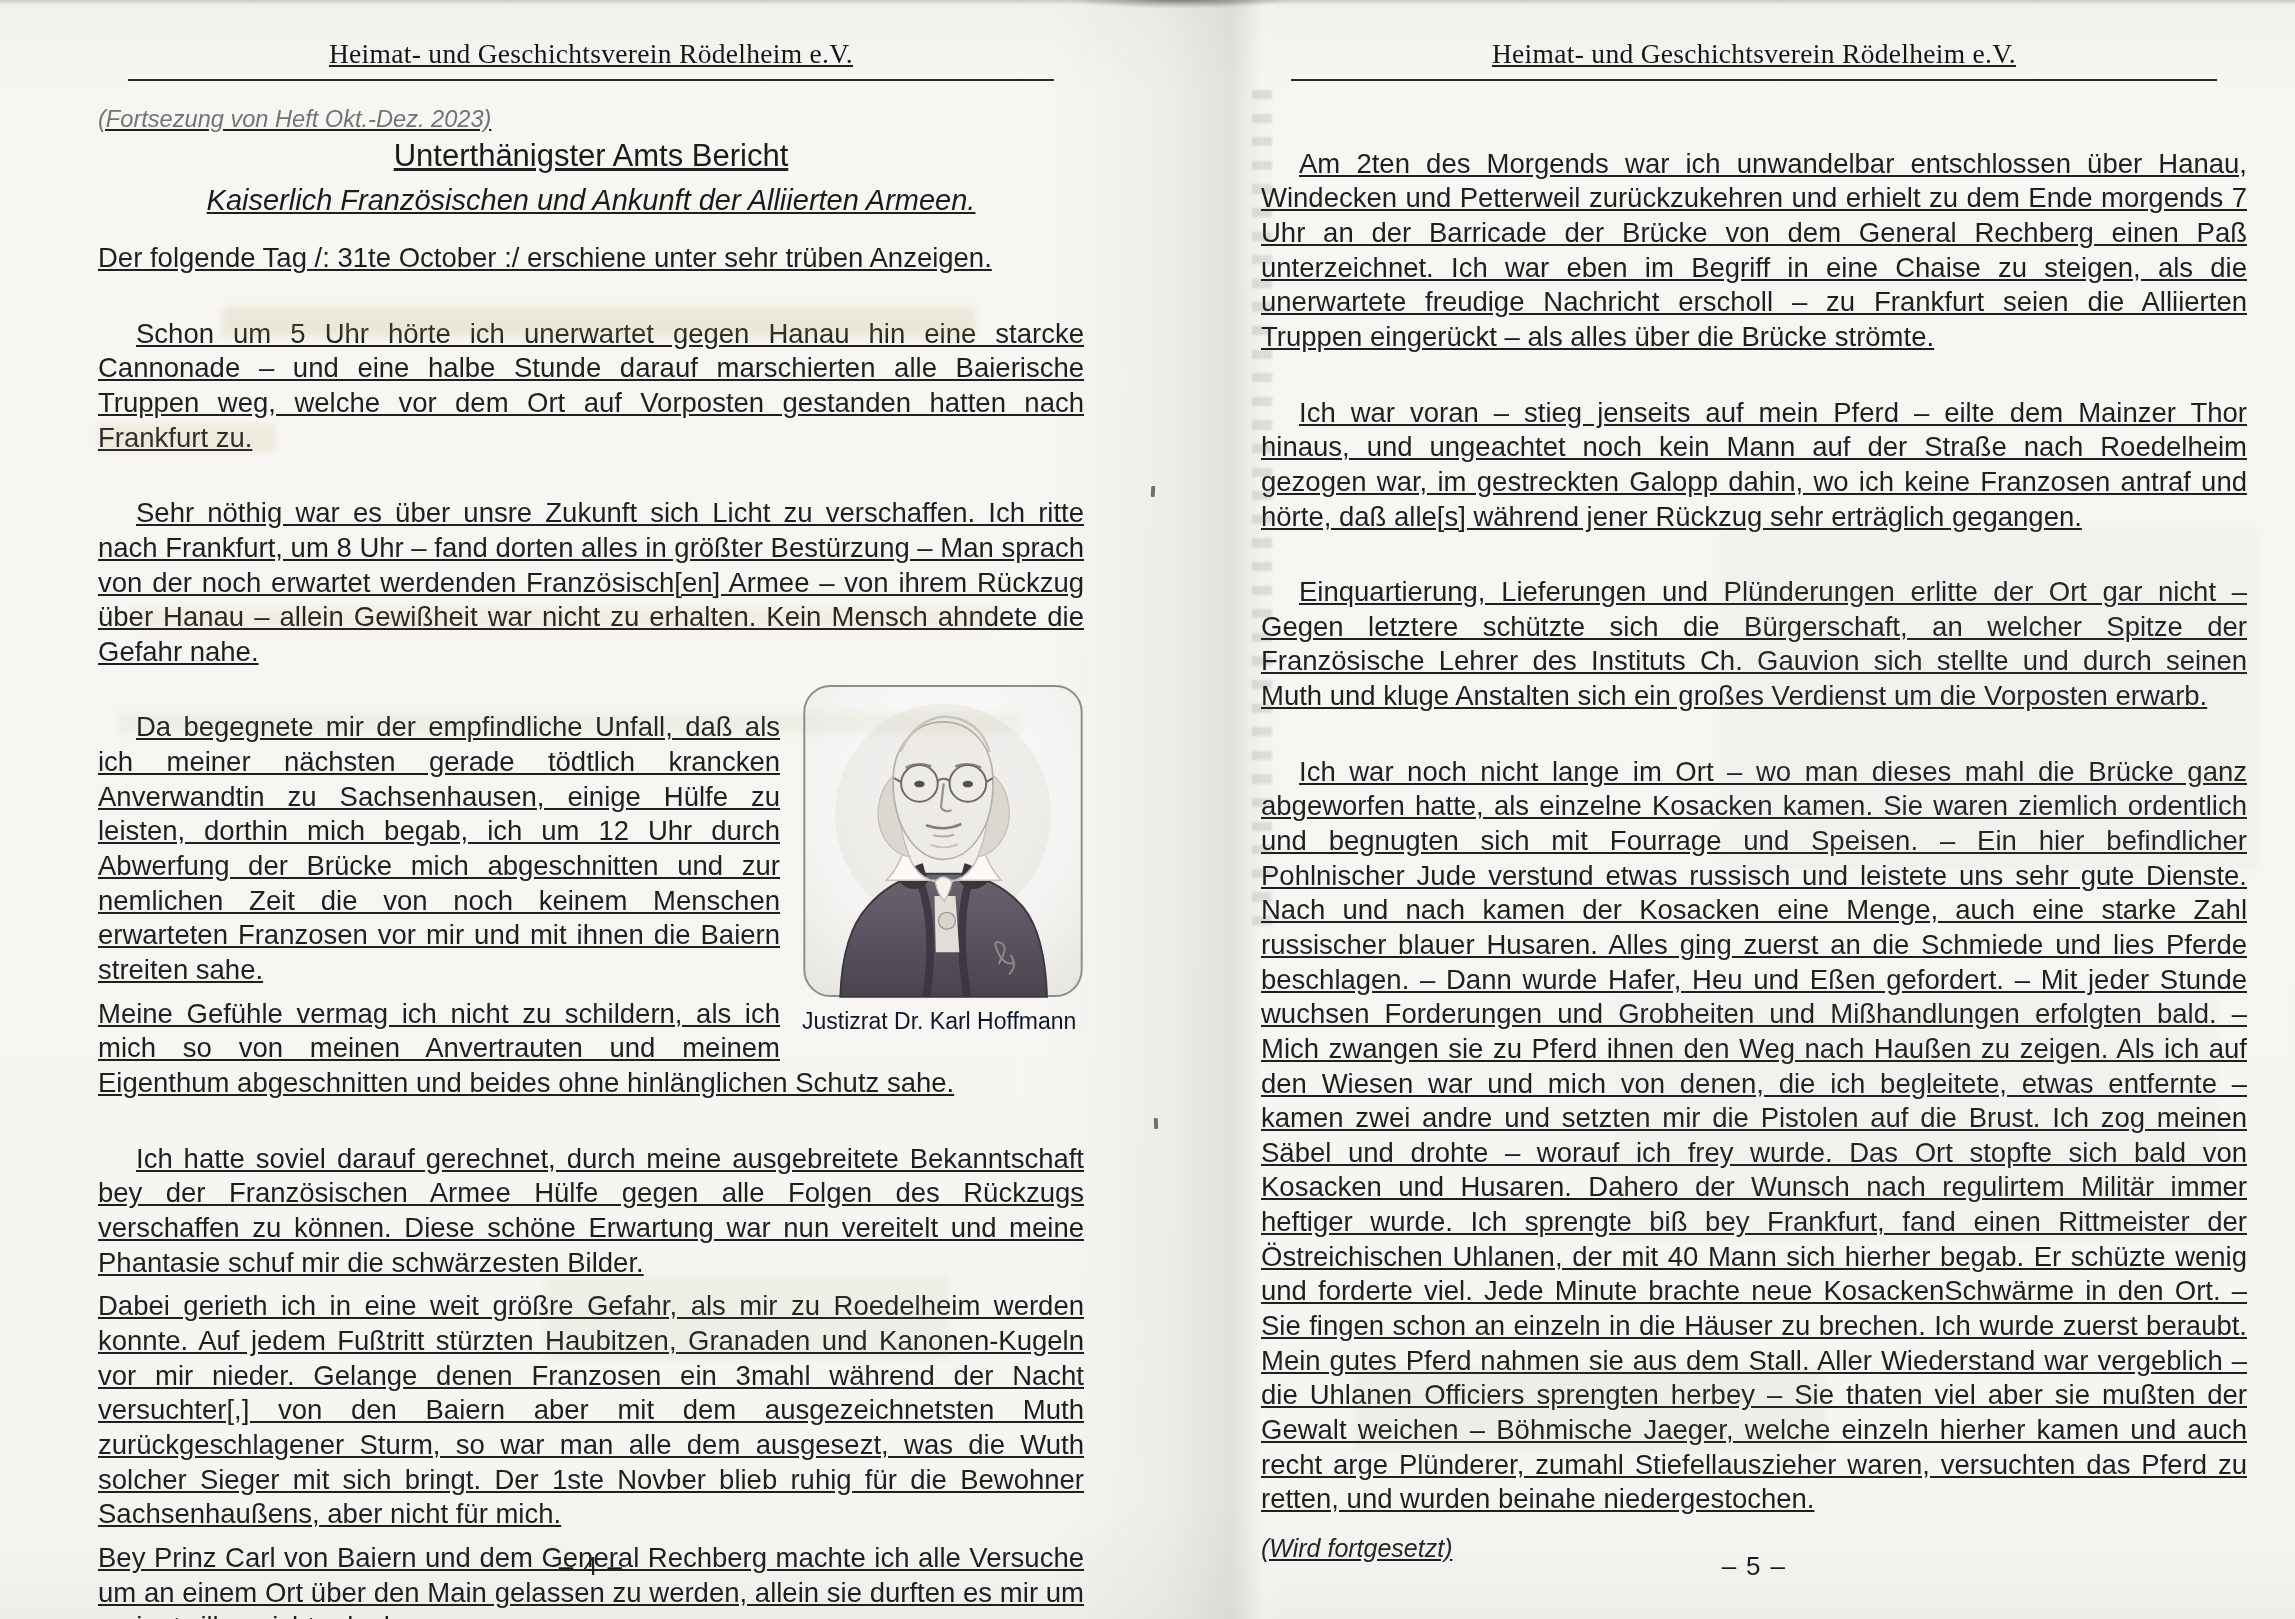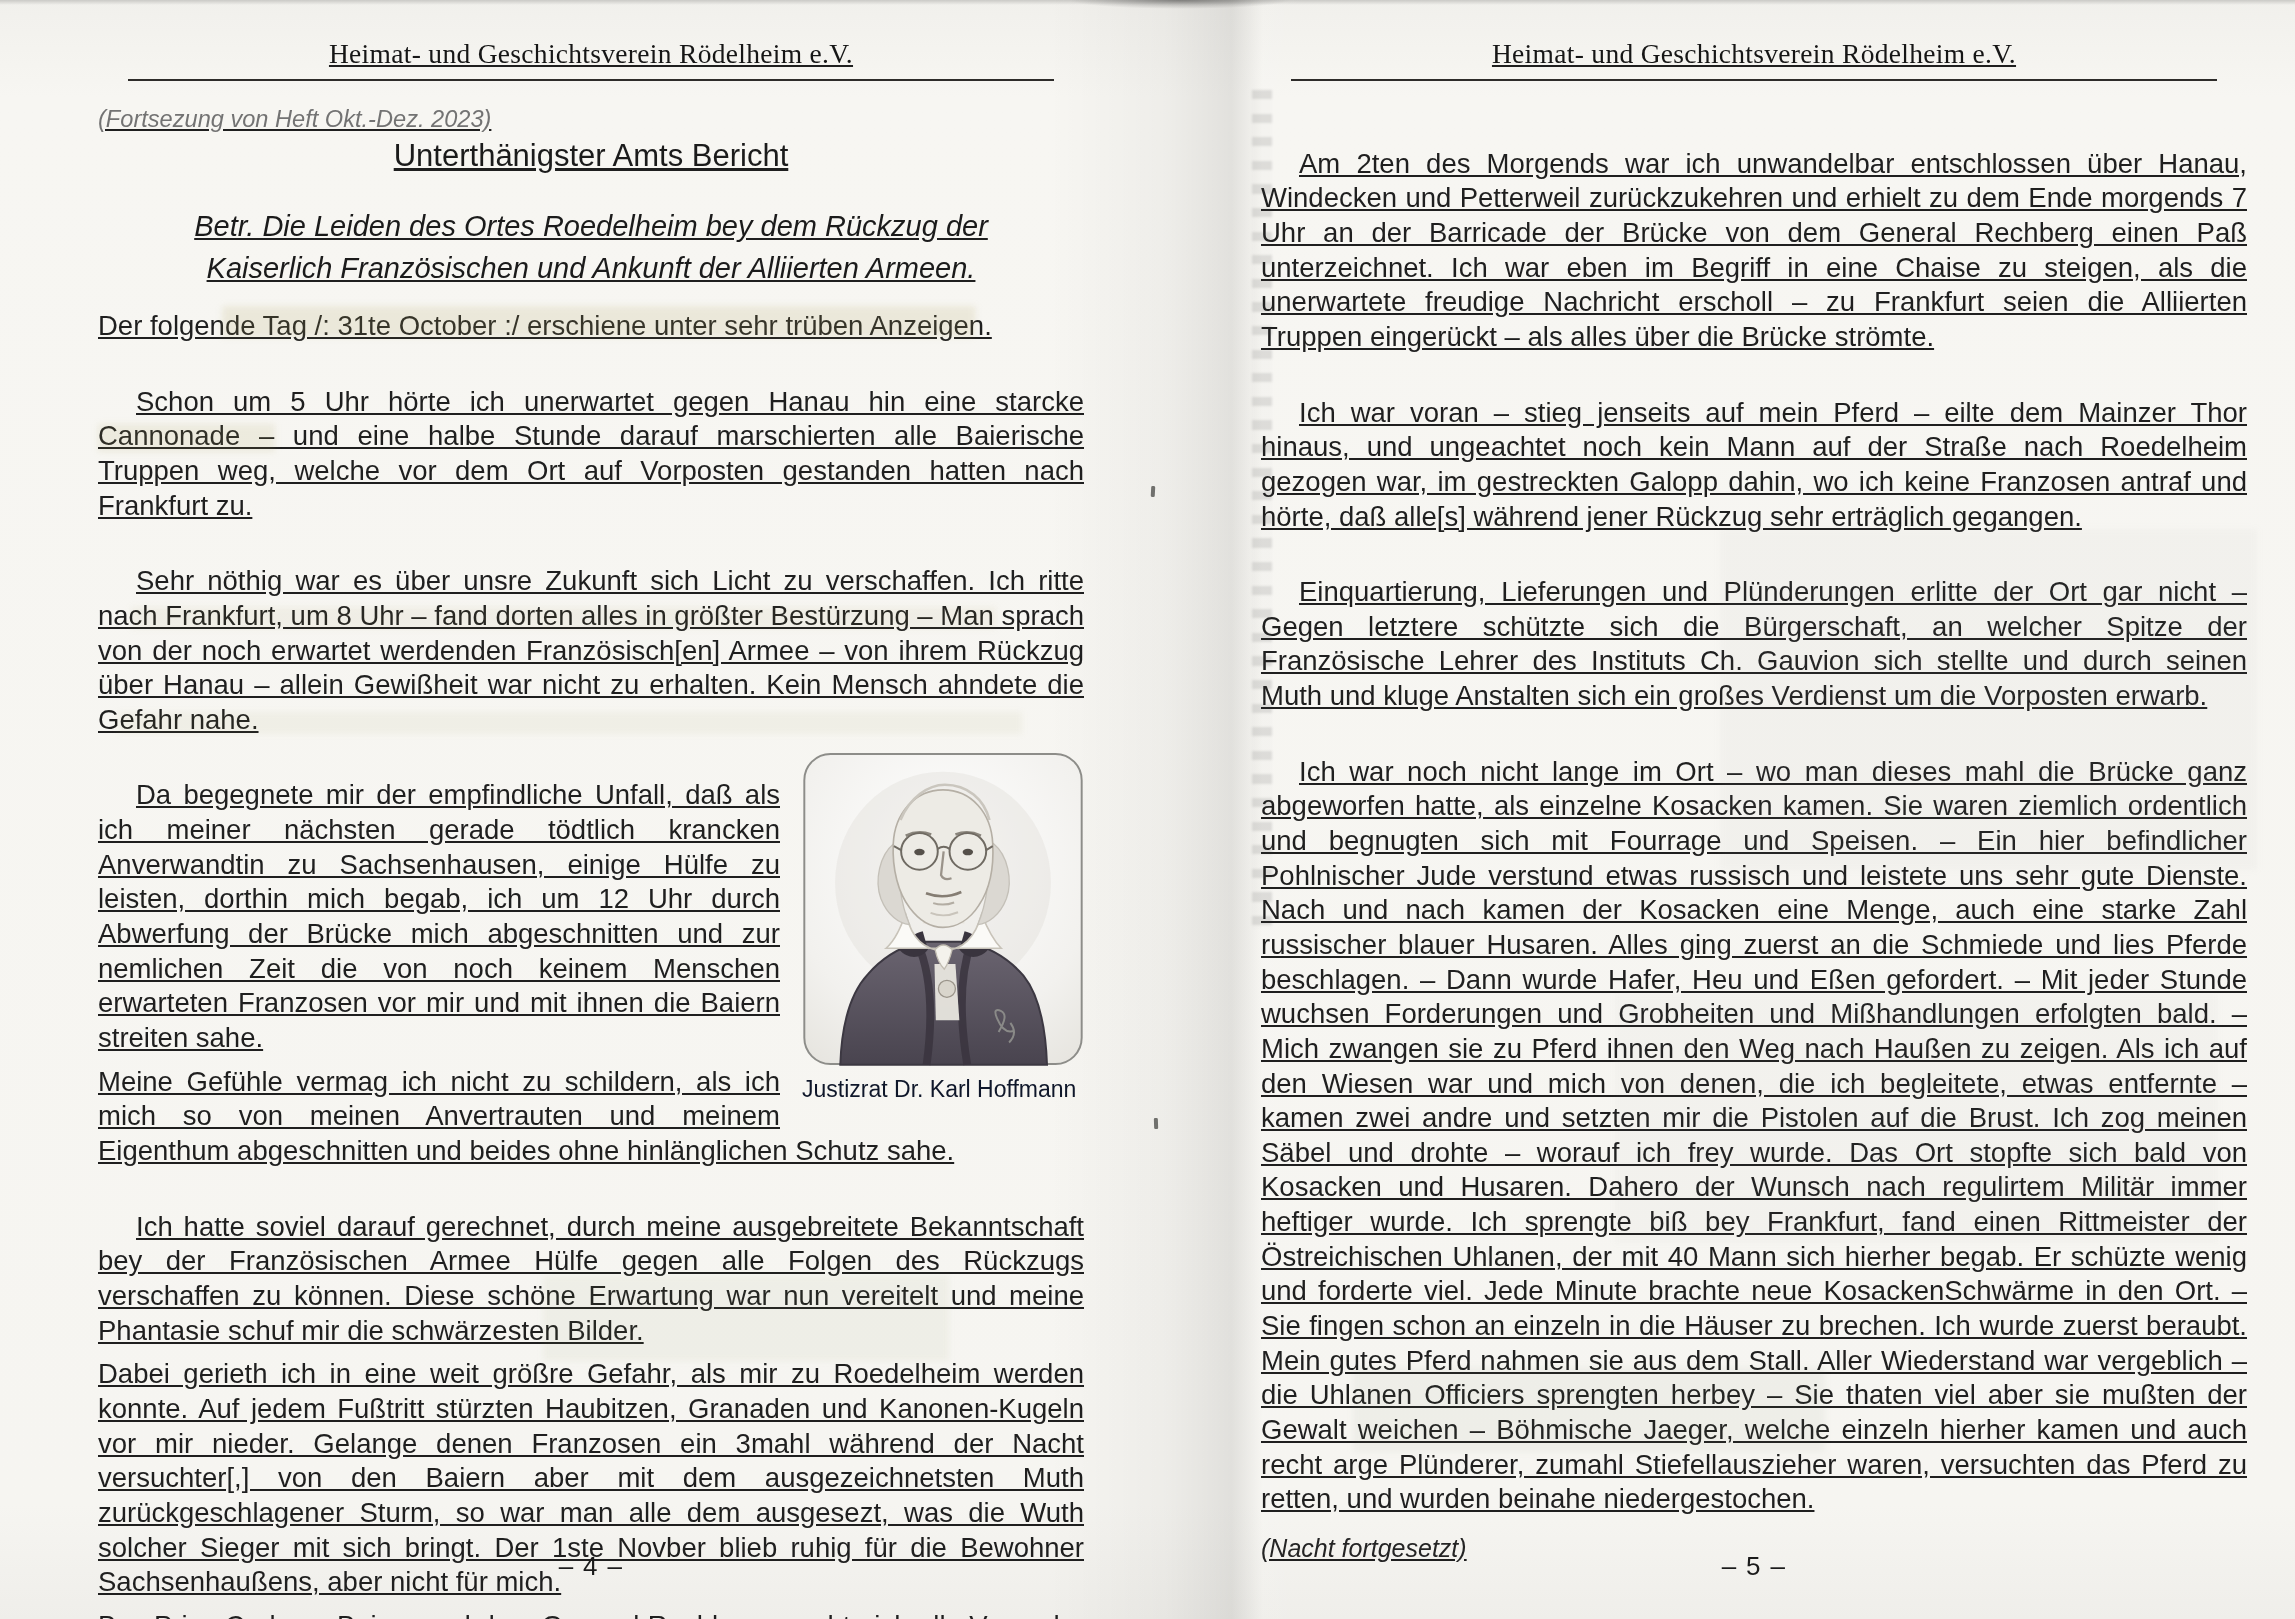--- a/index.html
+++ b/index.html
@@ -67,21 +67,20 @@
     <div class="ghost" style="top:681px;left:19.7px;width:904px;height:22px;background:rgba(160,150,90,0.07);"></div>
     <div class="ghost" style="top:1245px;left:445px;width:406px;height:85px;background:rgba(140,150,100,0.07);"></div>
 
     <div class="page-header">Heimat- und Geschichtsverein Rödelheim e.V.</div>
     <div class="header-rule"></div>
 
     <div class="continuation-note">(Fortsezung von Heft Okt.-Dez. 2023)</div>
 
     <div class="title-line">Unterthänigster Amts Bericht</div>
 
-    <div class="subject-line first">Betr. Die Leiden des Ortes Roedelheim bey dem Rückzug der</div>
     <div class="subject-line">Kaiserlich Französischen und Ankunft der Alliierten Armeen.</div>
 
     <div class="body-text">
       <div>
           <p class="">Der folgende Tag /: 31te October :/ erschiene unter sehr trüben Anzeigen.</p>
           <p class="indent">Schon um 5 Uhr hörte ich unerwartet gegen Hanau hin eine starcke Cannonade – und eine halbe Stunde darauf marschierten alle Baierische Truppen weg, welche vor dem Ort auf Vorposten gestanden hatten nach Frankfurt zu.</p>
           <p class="indent">Sehr nöthig war es über unsre Zukunft sich Licht zu verschaffen. Ich ritte nach Frankfurt, um 8 Uhr – fand dorten alles in größter Bestürzung – Man sprach von der noch erwartet werdenden Französisch[en] Armee – von ihrem Rückzug über Hanau – allein Gewißheit war nicht zu erhalten. Kein Mensch ahndete die Gefahr nahe.</p>
         </div>
 
       <figure class="portrait">
@@ -164,19 +163,19 @@
 
     <div class="body-text body-text-right">
       <div>
           <p class="indent">Am 2ten des Morgends war ich unwandelbar entschlossen über Hanau, Windecken und Petterweil zurückzukehren und erhielt zu dem Ende morgends 7 Uhr an der Barricade der Brücke von dem General Rechberg einen Paß unterzeichnet. Ich war eben im Begriff in eine Chaise zu steigen, als die unerwartete freudige Nachricht erscholl – zu Frankfurt seien die Alliierten Truppen eingerückt – als alles über die Brücke strömte.</p>
           <p class="indent">Ich war voran – stieg jenseits auf mein Pferd – eilte dem Mainzer Thor hinaus, und ungeachtet noch kein Mann auf der Straße nach Roedelheim gezogen war, im gestreckten Galopp dahin, wo ich keine Franzosen antraf und hörte, daß alle[s] während jener Rückzug sehr erträglich gegangen.</p>
           <p class="indent">Einquartierung, Lieferungen und Plünderungen erlitte der Ort gar nicht – Gegen letztere schützte sich die Bürgerschaft, an welcher Spitze der Französische Lehrer des Instituts Ch. Gauvion sich stellte und durch seinen Muth und kluge Anstalten sich ein großes Verdienst um die Vorposten erwarb.</p>
           <p class="indent">Ich war noch nicht lange im Ort – wo man dieses mahl die Brücke ganz abgeworfen hatte, als einzelne Kosacken kamen. Sie waren ziemlich ordentlich und begnugten sich mit Fourrage und Speisen. – Ein hier befindlicher Pohlnischer Jude verstund etwas russisch und leistete uns sehr gute Dienste. Nach und nach kamen der Kosacken eine Menge, auch eine starke Zahl russischer blauer Husaren. Alles ging zuerst an die Schmiede und lies Pferde beschlagen. – Dann wurde Hafer, Heu und Eßen gefordert. – Mit jeder Stunde wuchsen Forderungen und Grobheiten und Mißhandlungen erfolgten bald. – Mich zwangen sie zu Pferd ihnen den Weg nach Haußen zu zeigen. Als ich auf den Wiesen war und mich von denen, die ich begleitete, etwas entfernte – kamen zwei andre und setzten mir die Pistolen auf die Brust. Ich zog meinen Säbel und drohte – worauf ich frey wurde. Das Ort stopfte sich bald von Kosacken und Husaren. Dahero der Wunsch nach regulirtem Militär immer heftiger wurde. Ich sprengte biß bey Frankfurt, fand einen Rittmeister der Östreichischen Uhlanen, der mit 40 Mann sich hierher begab. Er schüzte wenig und forderte viel. Jede Minute brachte neue KosackenSchwärme in den Ort. – Sie fingen schon an einzeln in die Häuser zu brechen. Ich wurde zuerst beraubt. Mein gutes Pferd nahmen sie aus dem Stall. Aller Wiederstand war vergeblich – die Uhlanen Officiers sprengten herbey – Sie thaten viel aber sie mußten der Gewalt weichen – Böhmische Jaeger, welche einzeln hierher kamen und auch recht arge Plünderer, zumahl Stiefellauszieher waren, versuchten das Pferd zu retten, und wurden beinahe niedergestochen.</p>
         </div>
     </div>
 
-    <div class="closing-note">(Nacht fortgesetzt)</div>
+    <div class="closing-note">(Wird fortgesetzt)</div>
 
     <div class="page-number">– 5 –</div>
   </div>
 
 </div>
 
 
 </body></html>

